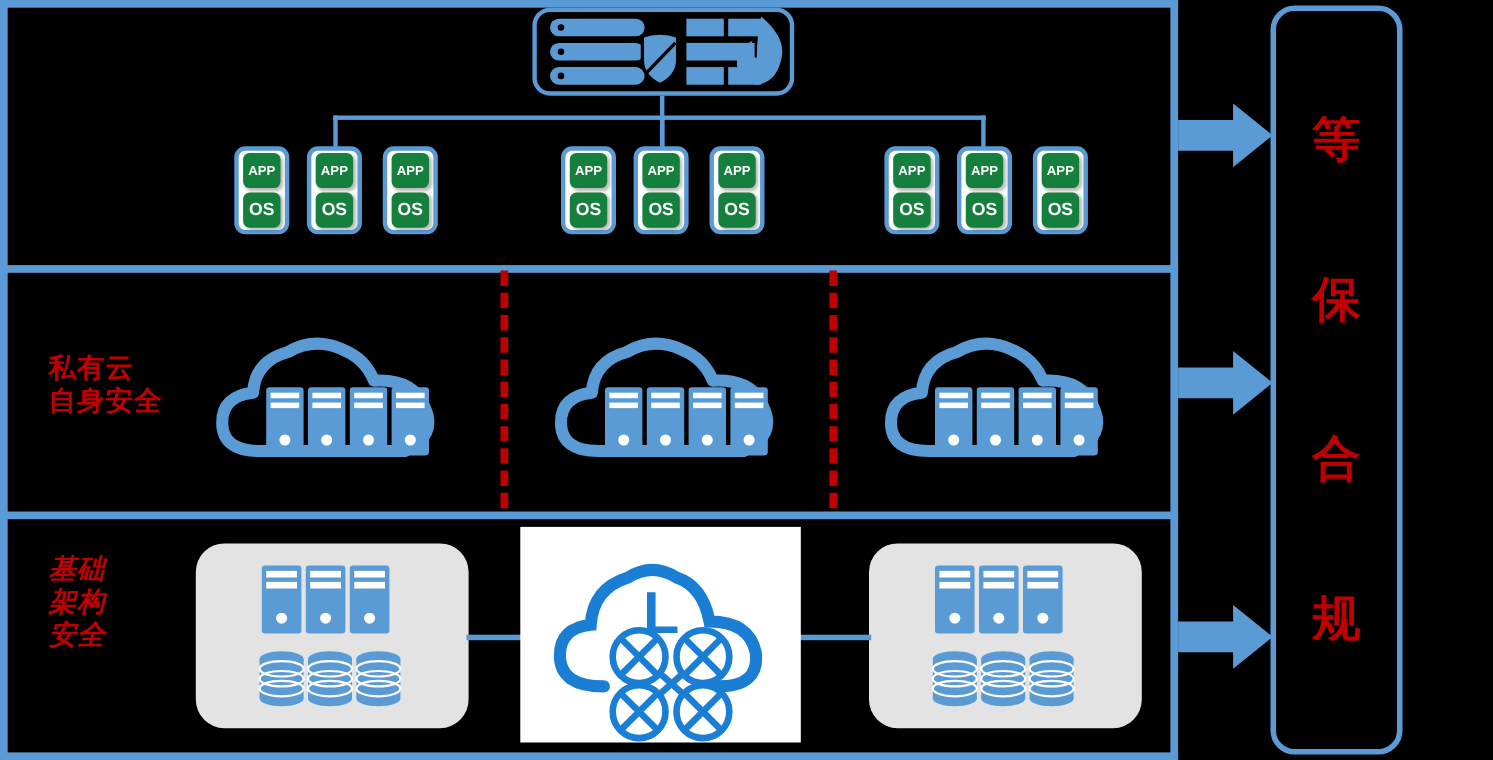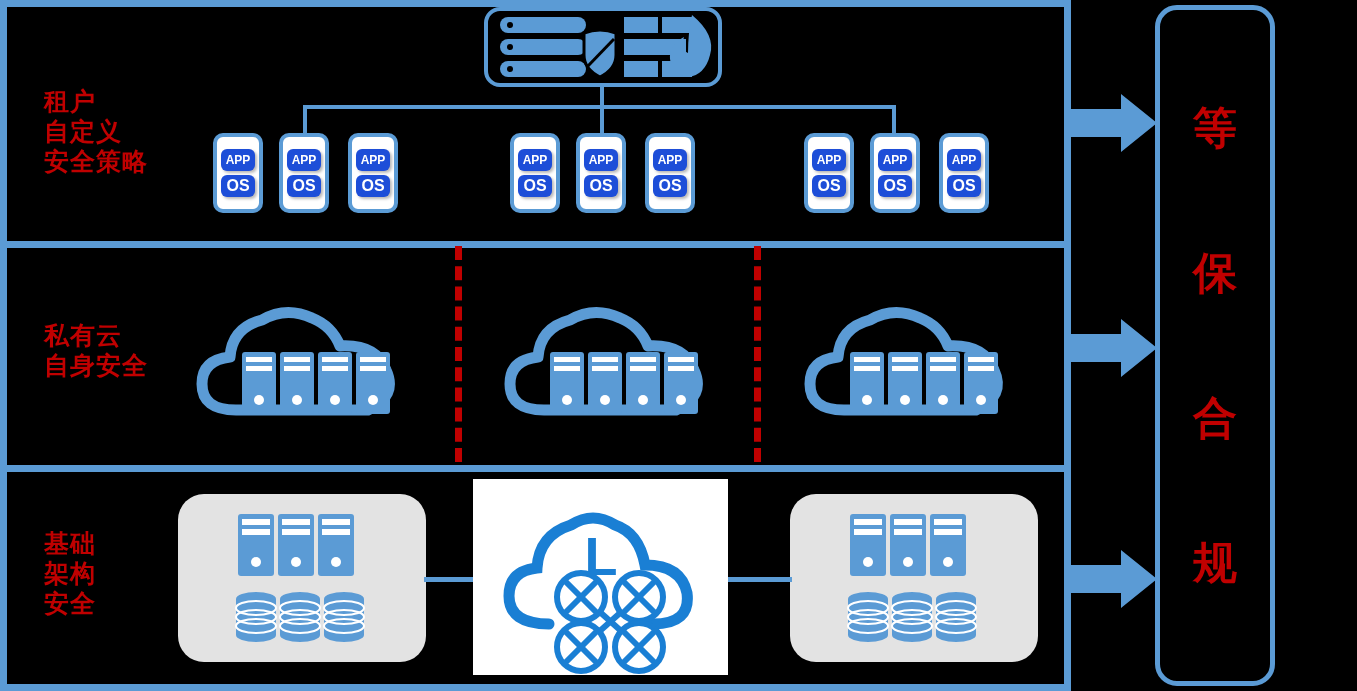--- a/index.html
+++ b/index.html
@@ -14,39 +14,39 @@
   
   .divider{position:absolute;left:0;width:1071px;height:7px;background:#5b9bd5;}
   .div1{top:241px;}
   .div2{top:465px;}
 
   
   .band-label{position:absolute;color:#c00000;font-weight:bold;font-size:25px;line-height:30px;
     letter-spacing:1px;white-space:pre;}
   .lbl-1{left:44px;top:86px;}
   .lbl-2{left:44px;top:320px;}
-  .lbl-3{left:44px;top:528px;}
+  .lbl-3{left:44px;top:502px;font-style:italic;}
 
   
   .fw-box{position:absolute;left:484px;top:7px;width:238px;height:80px;
     border:4px solid #5b9bd5;border-radius:16px;box-sizing:border-box;}
   .fw-svg{position:absolute;left:0;top:0;}
 
   
   .conn{position:absolute;background:#5b9bd5;}
   .conn-v-main{left:600px;top:87px;width:4px;height:50px;}
   .conn-h-main{left:303px;top:105px;width:593px;height:4px;}
   .conn-stub{position:absolute;width:4px;background:#5b9bd5;}
 
   
   .vm{position:absolute;width:50px;height:80px;border:4px solid #5b9bd5;border-radius:10px;
     background:#fff;box-sizing:border-box;display:flex;flex-direction:column;
     align-items:center;justify-content:center;gap:4px;
     box-shadow:3px 4px 6px rgba(0,0,0,.45);}
-  .vm .cell{width:34px;height:22px;background:#1d4ed8;border-radius:6px;color:#fff;
+  .vm .cell{width:34px;height:32px;background:#15803d;border-radius:6px;color:#fff;
     font-size:12px;font-weight:bold;display:flex;align-items:center;justify-content:center;
     box-shadow:2px 2px 3px rgba(0,0,0,.28);}
   .vm .cell.os{font-size:16px;}
 
   
   .dashed{position:absolute;width:0;border-left:7px dashed #c00000;}
   .dash1{left:455px;top:246px;height:216px;}
   .dash2{left:754px;top:246px;height:216px;}
 
   
@@ -77,23 +77,20 @@
 <body>
 
 <div id="stage">
 
   <div class="main-frame"></div>
   <div class="frame-right-edge"></div>
 
   <div class="divider div1"></div>
   <div class="divider div2"></div>
 
-  <div class="band-label lbl-1">租户
-自定义
-安全策略</div>
   <div class="band-label lbl-2">私有云
 自身安全</div>
   <div class="band-label lbl-3">基础
 架构
 安全</div>
 
   <div class="fw-box">
     <svg class="fw-svg" width="230" height="72" viewBox="0 0 230 72">
 
       <g fill="#5b9bd5">

